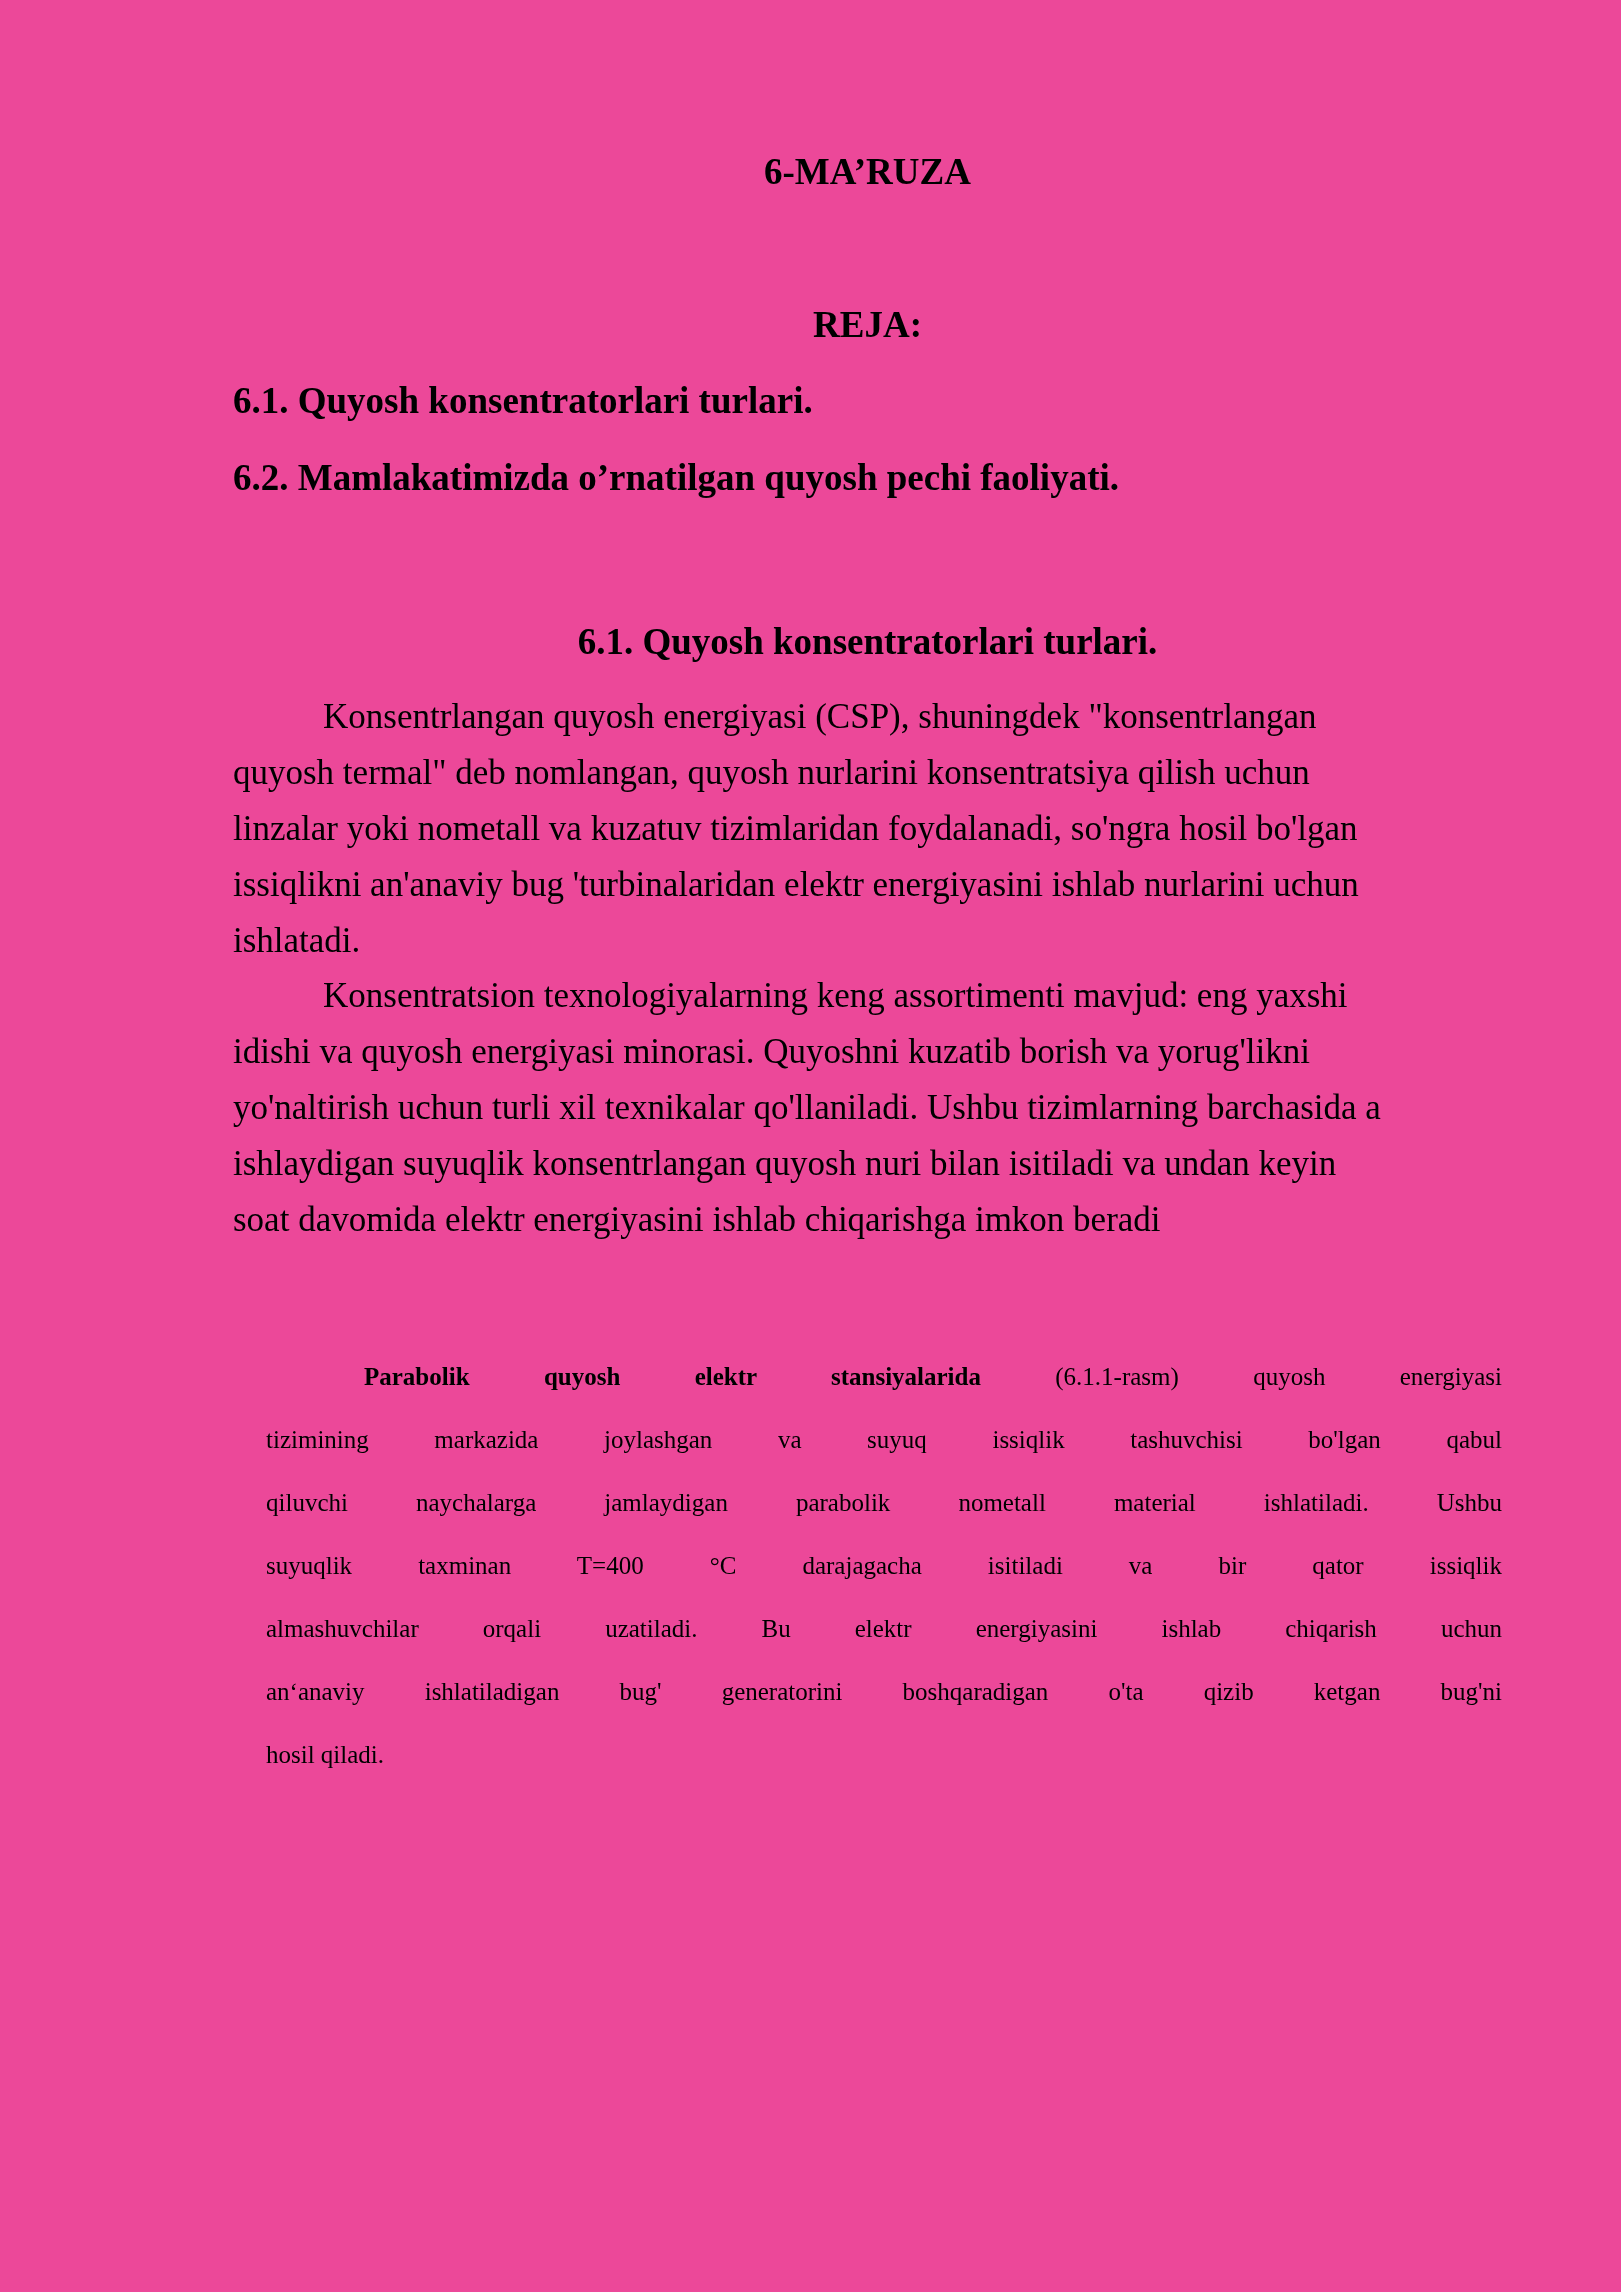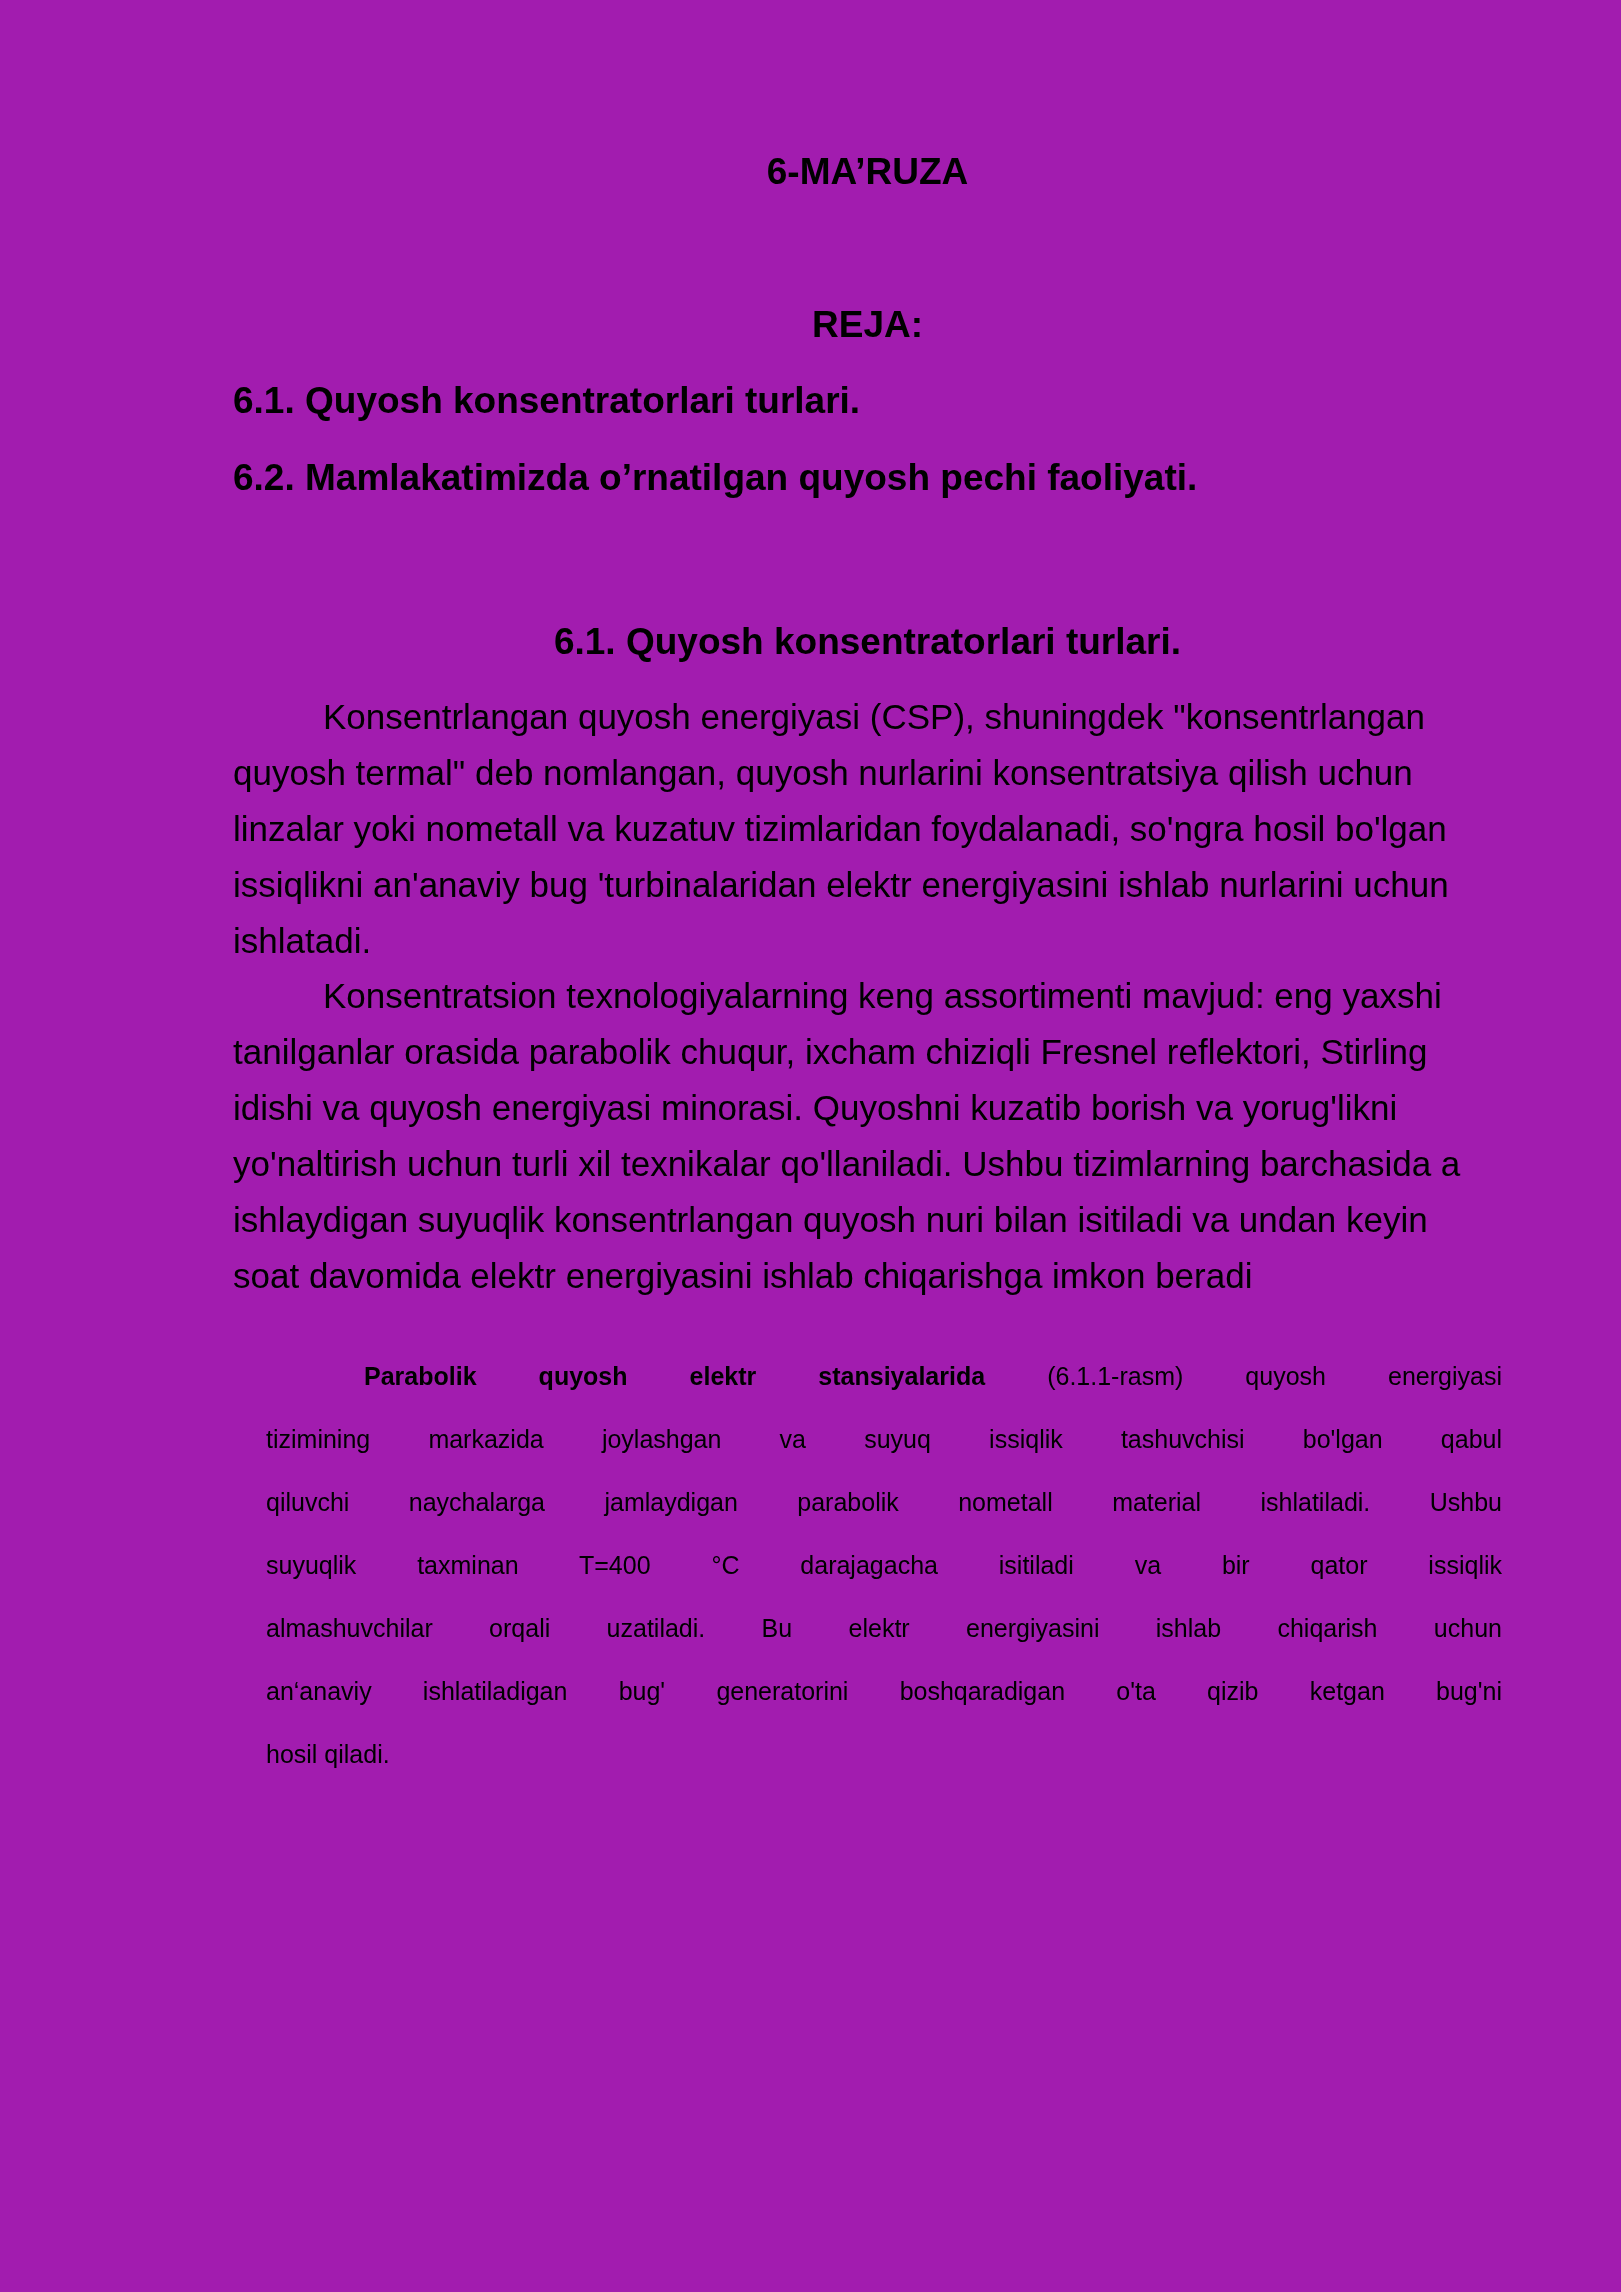--- a/index.html
+++ b/index.html
@@ -1,23 +1,23 @@
 <!DOCTYPE html>
 <html><head>
 <meta charset="utf-8">
 <style>
   * { margin: 0; padding: 0; box-sizing: border-box; }
   html, body { background: #ffffff; }
   .page {
     position: relative;
     width: 1621px;
     height: 2293px;
-    background: #a21caf;
+    background: #ec4899;
     color: #000000;
-    font-family: Liberation Sans, sans-serif;
+    font-family: Liberation Serif, serif;
     overflow: hidden;
   }
   .content {
     position: absolute;
     left: 233px;
     top: 0;
     width: 1269px;
     height: 100%;
   }
   .block { position: absolute; left: 0; width: 1269px; }
@@ -70,21 +70,20 @@
     <div class="block para" style="top:689px">
       <div class="pline indent">Konsentrlangan quyosh energiyasi (CSP), shuningdek "konsentrlangan</div>
       <div class="pline">quyosh termal" deb nomlangan, quyosh nurlarini konsentratsiya qilish uchun</div>
       <div class="pline">linzalar yoki nometall va kuzatuv tizimlaridan foydalanadi, so'ngra hosil bo'lgan</div>
       <div class="pline">issiqlikni an'anaviy bug 'turbinalaridan elektr energiyasini ishlab nurlarini uchun</div>
       <div class="pline">ishlatadi.</div>
     </div>
 
     <div class="block para" style="top:968px">
       <div class="pline indent">Konsentratsion texnologiyalarning keng assortimenti mavjud: eng yaxshi</div>
-      <div class="pline">tanilganlar orasida parabolik chuqur, ixcham chiziqli Fresnel reflektori, Stirling</div>
       <div class="pline">idishi va quyosh energiyasi minorasi. Quyoshni kuzatib borish va yorug'likni</div>
       <div class="pline">yo'naltirish uchun turli xil texnikalar qo'llaniladi. Ushbu tizimlarning barchasida a</div>
       <div class="pline">ishlaydigan suyuqlik konsentrlangan quyosh nuri bilan isitiladi va undan keyin</div>
       <div class="pline">soat davomida elektr energiyasini ishlab chiqarishga imkon beradi</div>
     </div>
 
     <div class="block para para3" style="top:1345px">
       <div class="pline jline lead">
         <span class="b">Parabolik quyosh elektr stansiyalarida</span><span> (6.1.1-rasm) quyosh energiyasi</span>
       </div>

